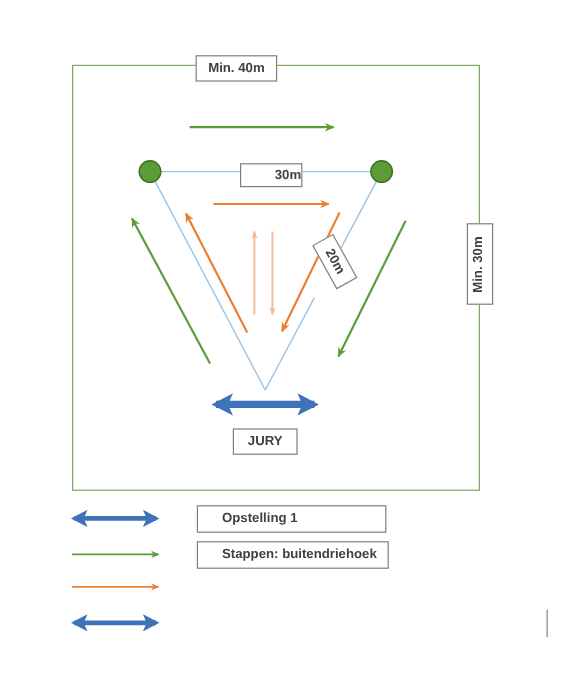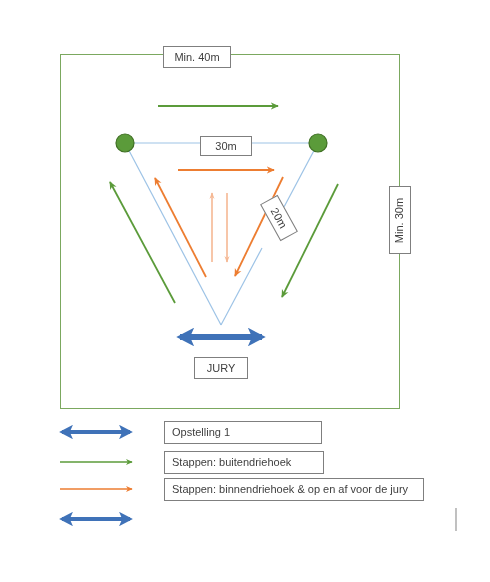--- a/index.html
+++ b/index.html
@@ -13,20 +13,21 @@
     height: 582px;
     font-family: "Liberation Sans", sans-serif;
     position: relative;
     overflow: hidden;
   }
   #stage {
     position: absolute;
     left: 0; top: 0;
     width: 490px;
     height: 582px;
+    font-weight: bold;
   }
   svg.layer {
     position: absolute;
     left: 0; top: 0;
     width: 490px;
     height: 582px;
     overflow: visible;
   }
   .label-box {
     position: absolute;
@@ -36,21 +37,21 @@
     display: flex;
     align-items: center;
     justify-content: center;
     color: #404040;
     font-size: 11px;
     line-height: 1;
     white-space: nowrap;
   }
   .label-box.left-align {
     justify-content: flex-start;
-    padding-left: 7px;
+    padding-left: 20px;
   }
   .rot90 { transform: rotate(-90deg); }
   .rot-dim { transform: rotate(61deg); }
   .legend-text {
     font-size: 11px;
     color: #404040;
   }
 </style>
 </head>
 <body>
@@ -122,38 +123,35 @@
   </svg>
 
   <div class="label-box" style="left:163px; top:46px; width:68px; height:22px;">
     <span>Min. 40m</span>
   </div>
 
   <div class="label-box" style="left:389px; top:186px; width:22px; height:68px;">
     <span class="rot90">Min. 30m</span>
   </div>
 
-  <div class="label-box" style="left:200px; top:136px; width:52px; height:20px;">
+  <div class="label-box" style="left:200px; top:136px; width:52px; height:20px;justify-content:flex-end;">
     <span>30m</span>
   </div>
 
   <div class="label-box rot-dim" style="left:258px; top:208px; width:42px; height:20px;">
     <span>20m</span>
   </div>
 
   <div class="label-box" style="left:194px; top:357px; width:54px; height:22px;">
     <span>JURY</span>
   </div>
 
   <div class="label-box left-align" style="left:164px; top:421px; width:158px; height:23px;">
     <span class="legend-text">Opstelling 1</span>
   </div>
 
   <div class="label-box left-align" style="left:164px; top:451px; width:160px; height:23px;">
     <span class="legend-text">Stappen: buitendriehoek</span>
   </div>
 
-  <div class="label-box left-align" style="left:164px; top:478px; width:260px; height:23px;">
-    <span class="legend-text">Stappen: binnendriehoek &amp; op en af voor de jury</span>
-  </div>
 
 
 </div>
 
 </body></html>

